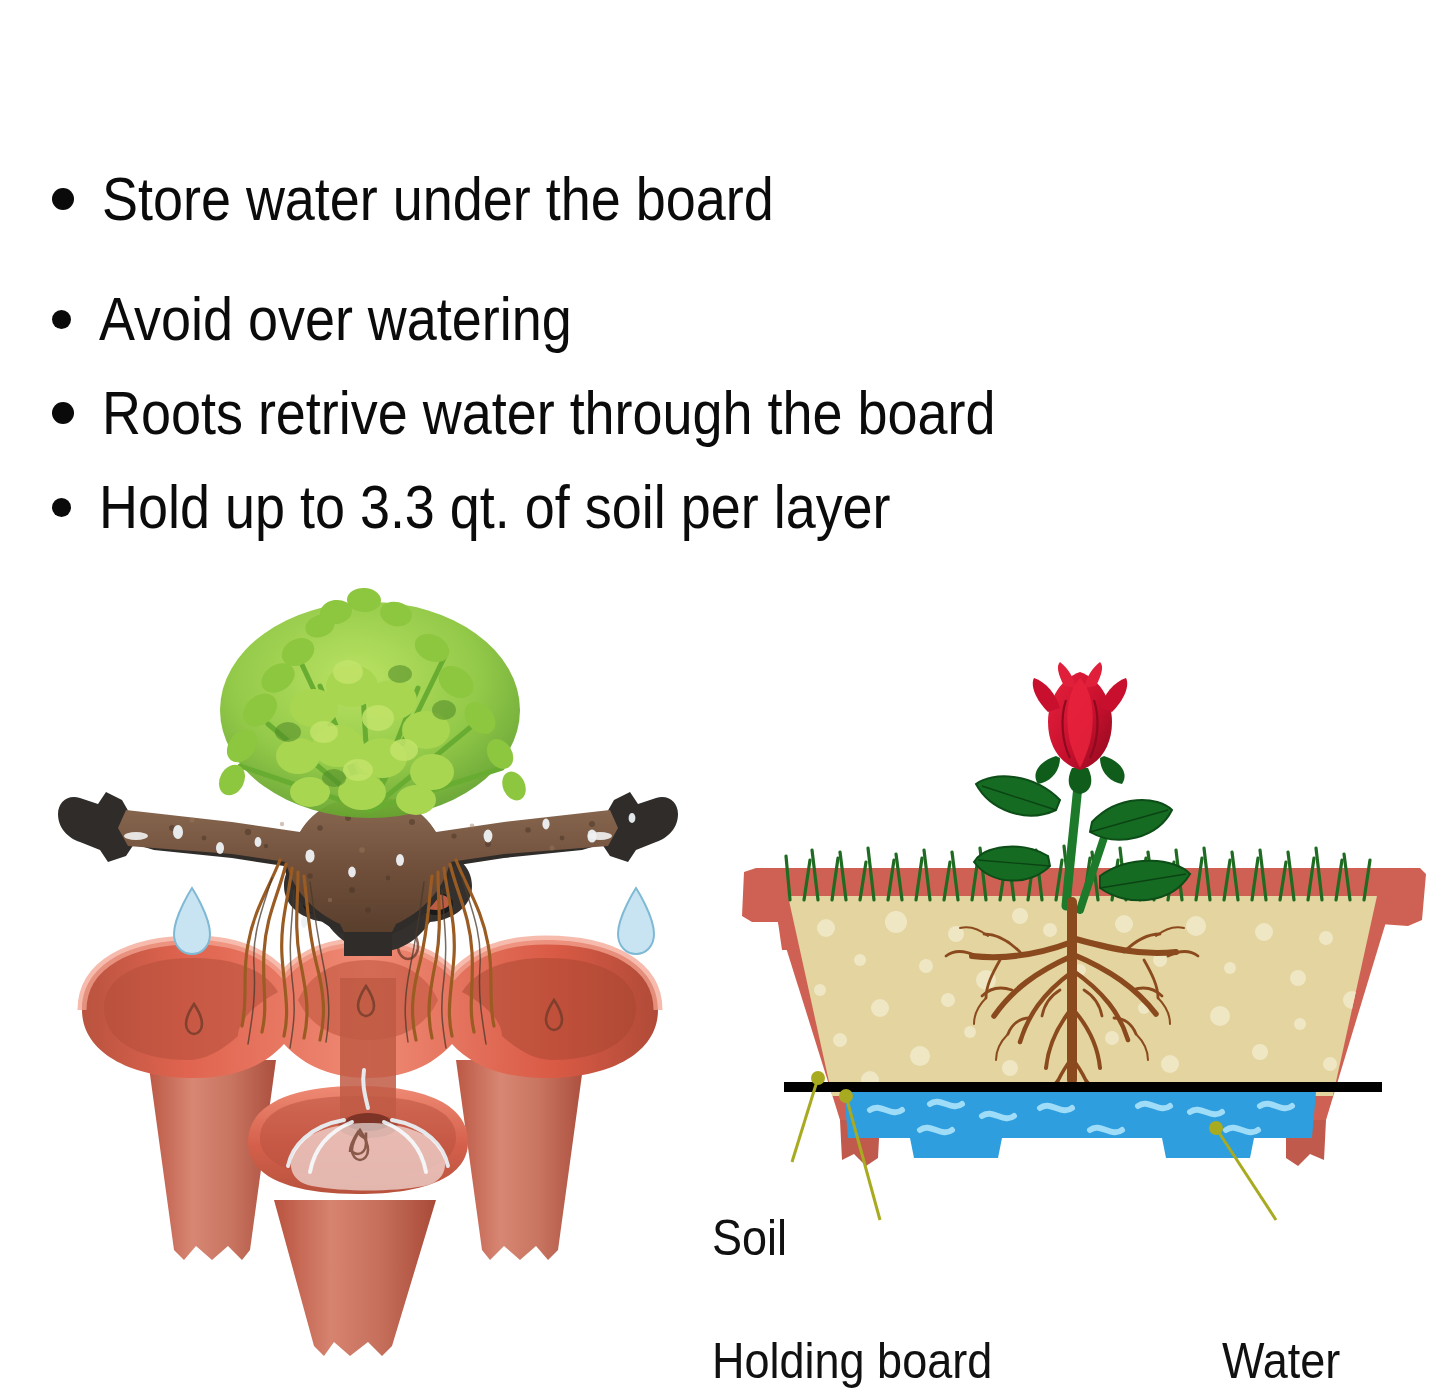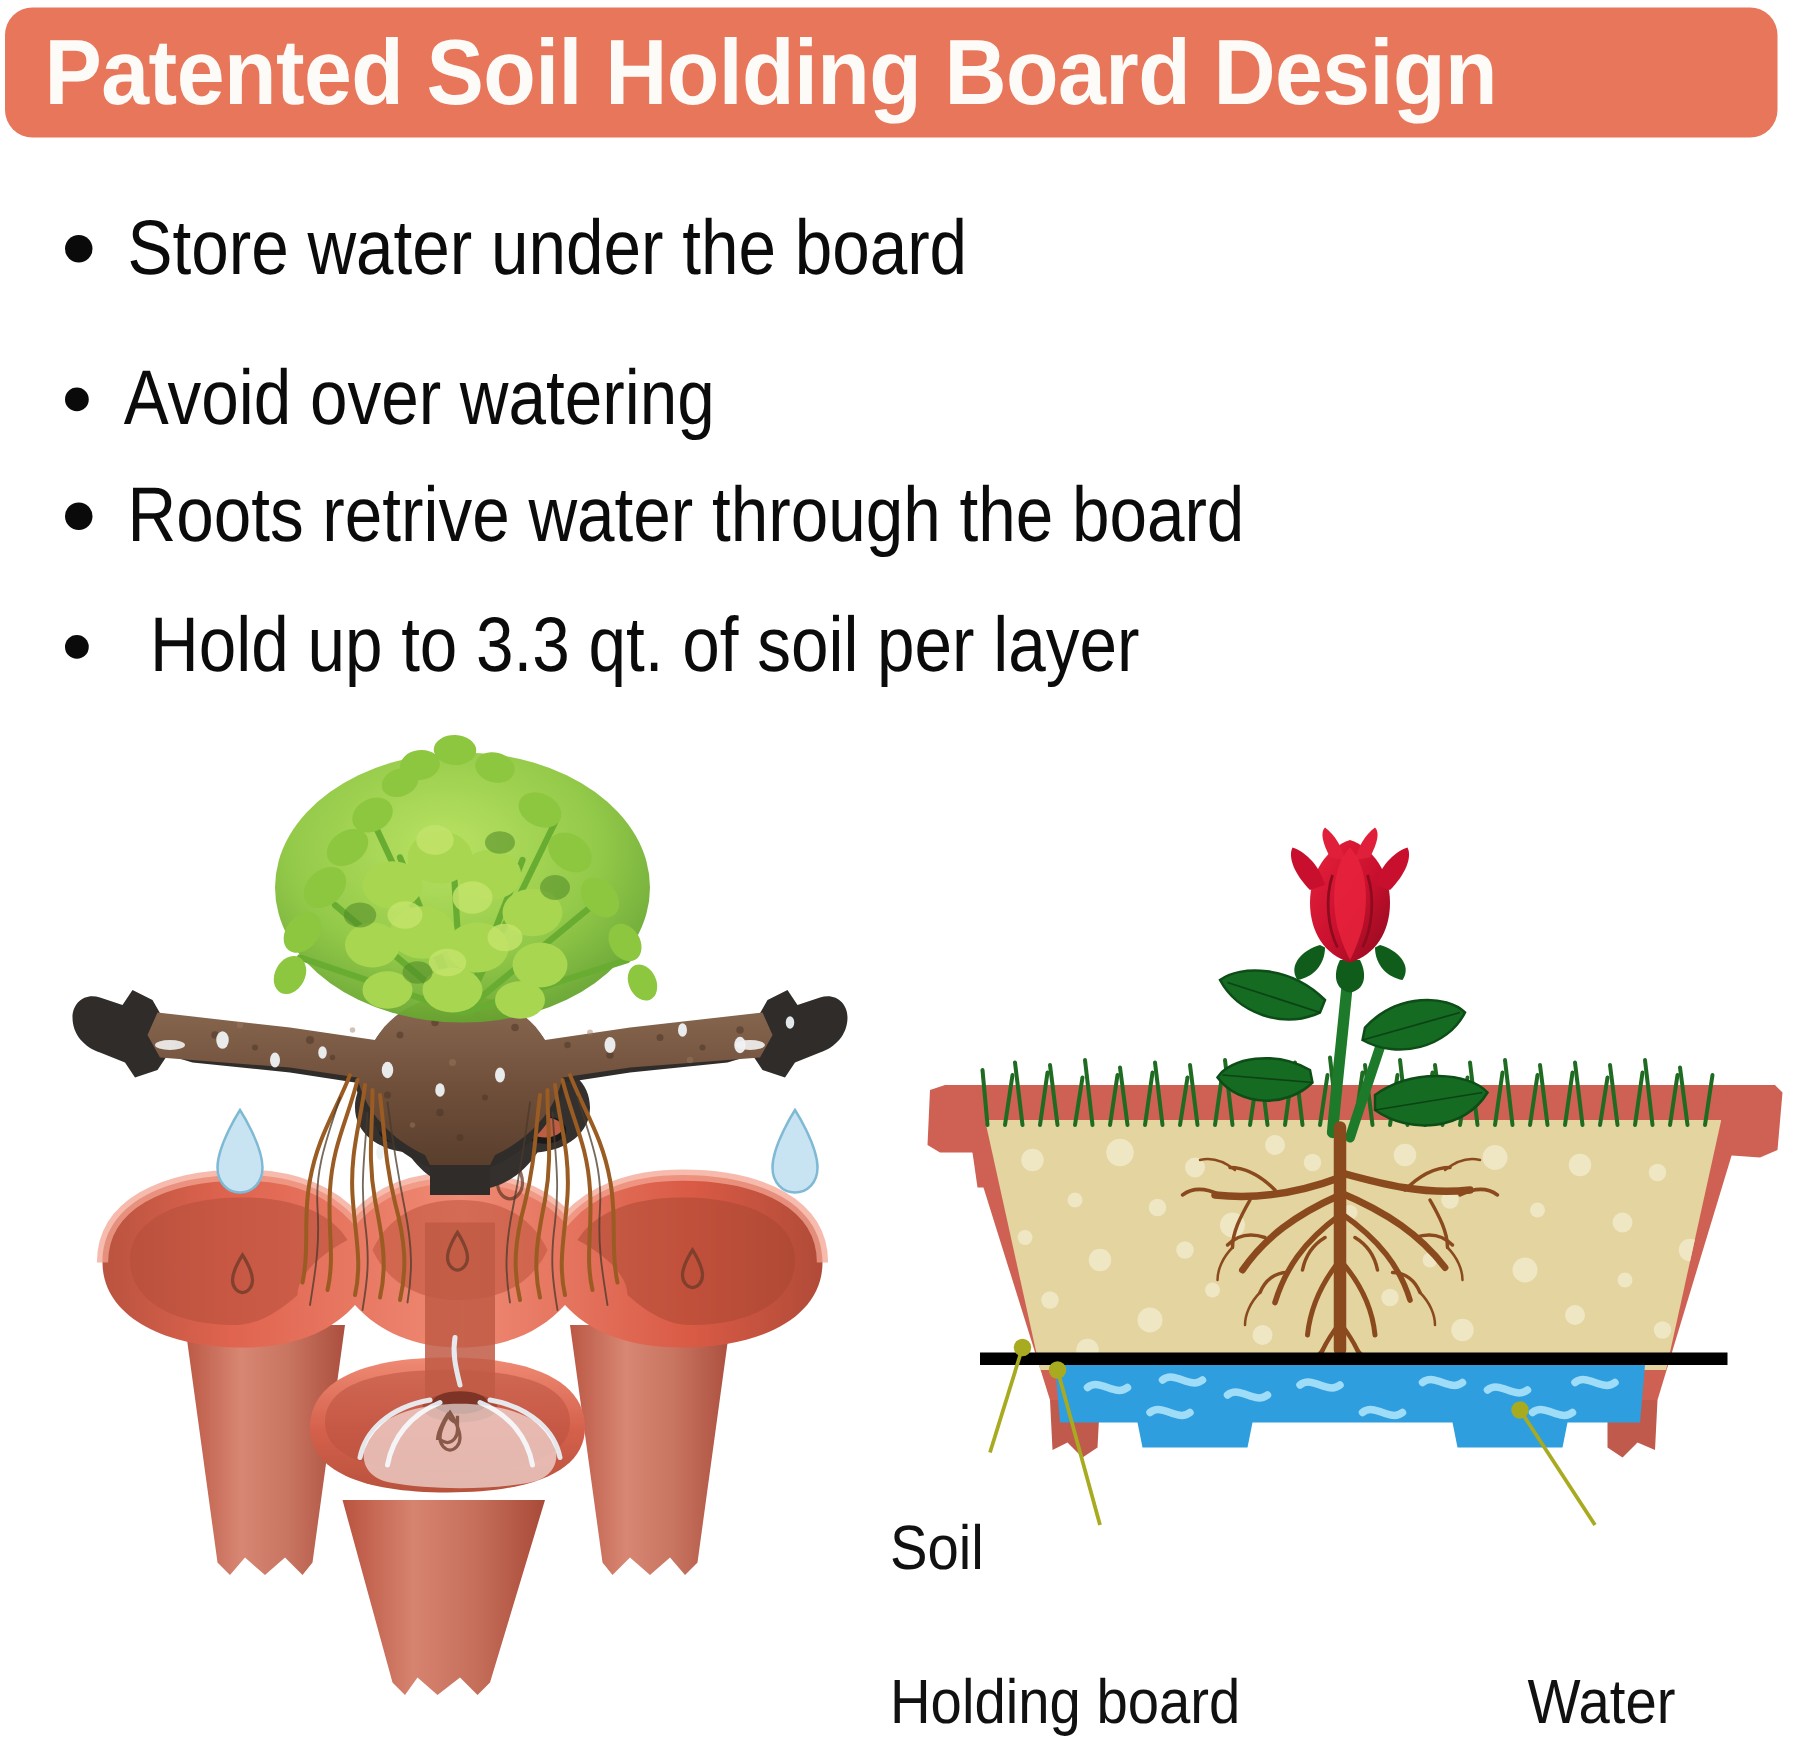--- a/index.html
+++ b/index.html
@@ -37,21 +37,21 @@
     flex:none;margin-right:28px;
   }
   .bullet-dot.sm{width:19px;height:19px;}
   .bullet-text{
     font-size:62px;color:#0b0b0b;line-height:1;
     transform:scaleX(0.87);transform-origin:left center;
   }
   #b0{top:42px;}
   #b1{top:162px;}
   #b2{top:256px;}
-  #b3{top:360px;gap:21px;}
+  #b3{top:350px;}
 
   
   .left-photo{position:absolute;left:52px;top:560px;width:660px;height:810px;}
   .lp-svg{position:absolute;left:0;top:0;}
 
   
   .right-diagram{position:absolute;left:720px;top:660px;width:725px;height:620px;}
   .rd-svg{position:absolute;left:0;top:0;}
 
   
@@ -61,23 +61,20 @@
   }
   #lbl-soil{left:712px;top:1213px;}
   #lbl-board{left:712px;top:1336px;}
   #lbl-water{left:1222px;top:1336px;}
 </style>
 </head>
 <body>
 
 <div class="page">
 
-  <div class="header-bar">
-    <div class="header-title">Patented Soil Holding Board Design</div>
-  </div>
 
   <div class="bullets">
 
     <div class="bullet-row" id="b0">
       <span class="bullet-dot"></span>
       <span class="bullet-text">Store water under the board</span>
     </div>
 
     <div class="bullet-row" id="b1">
       <span class="bullet-dot sm"></span>

